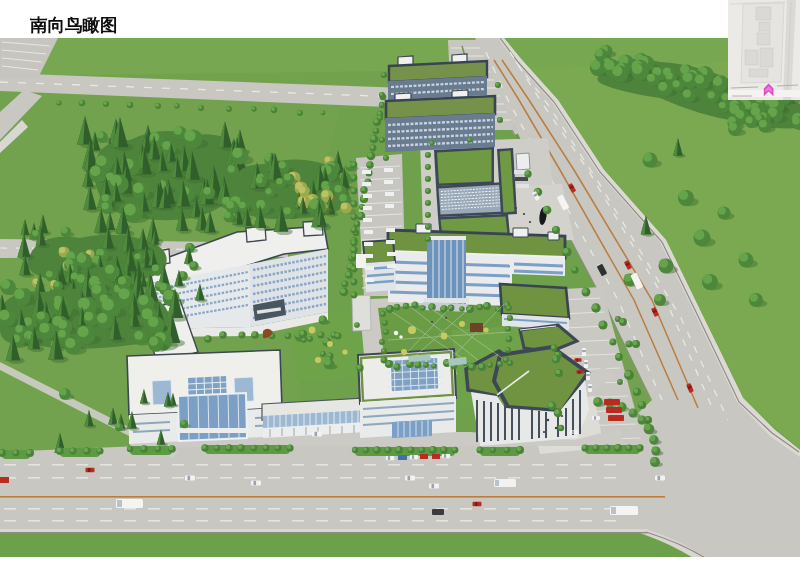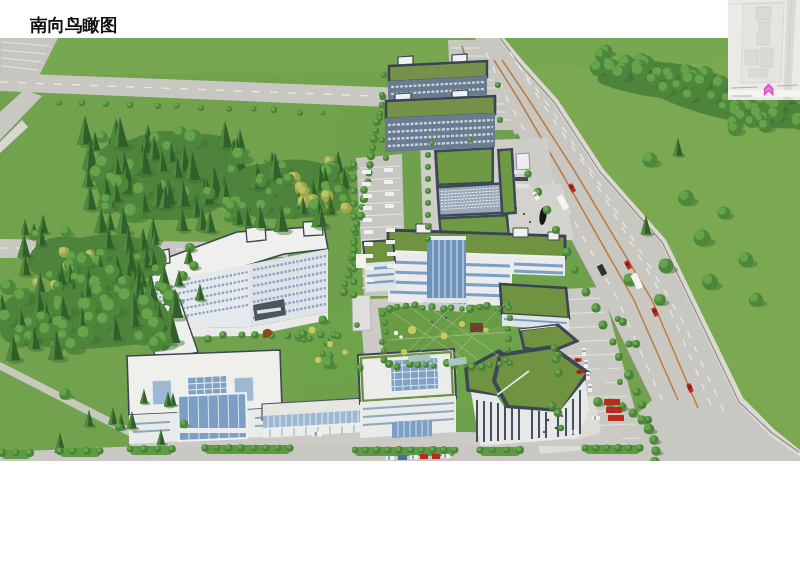--- a/index.html
+++ b/index.html
@@ -1,16 +1,16 @@
 <!DOCTYPE html>
 <html><head>
 <meta charset="utf-8">
 <style>
 html,body{margin:0;padding:0;background:#ffffff;}
-#wrap{width:800px;height:461px;position:relative;font-family:"Liberation Sans",sans-serif;}
+#wrap{width:800px;height:557px;position:relative;font-family:"Liberation Sans",sans-serif;}
 </style>
 </head>
 <body>
 <div id="wrap">
 <svg width="800" height="565" viewBox="0 0 800 565" xmlns="http://www.w3.org/2000/svg">
 <defs>
 <g id="td">
           <ellipse cx="2" cy="2.5" rx="6" ry="2.6" fill="#3e6b2e" opacity="0.45"></ellipse>
           <circle r="5" fill="#4c873b"></circle>
           <circle cx="-1.6" cy="-1.8" r="3" fill="#66a44c"></circle>

